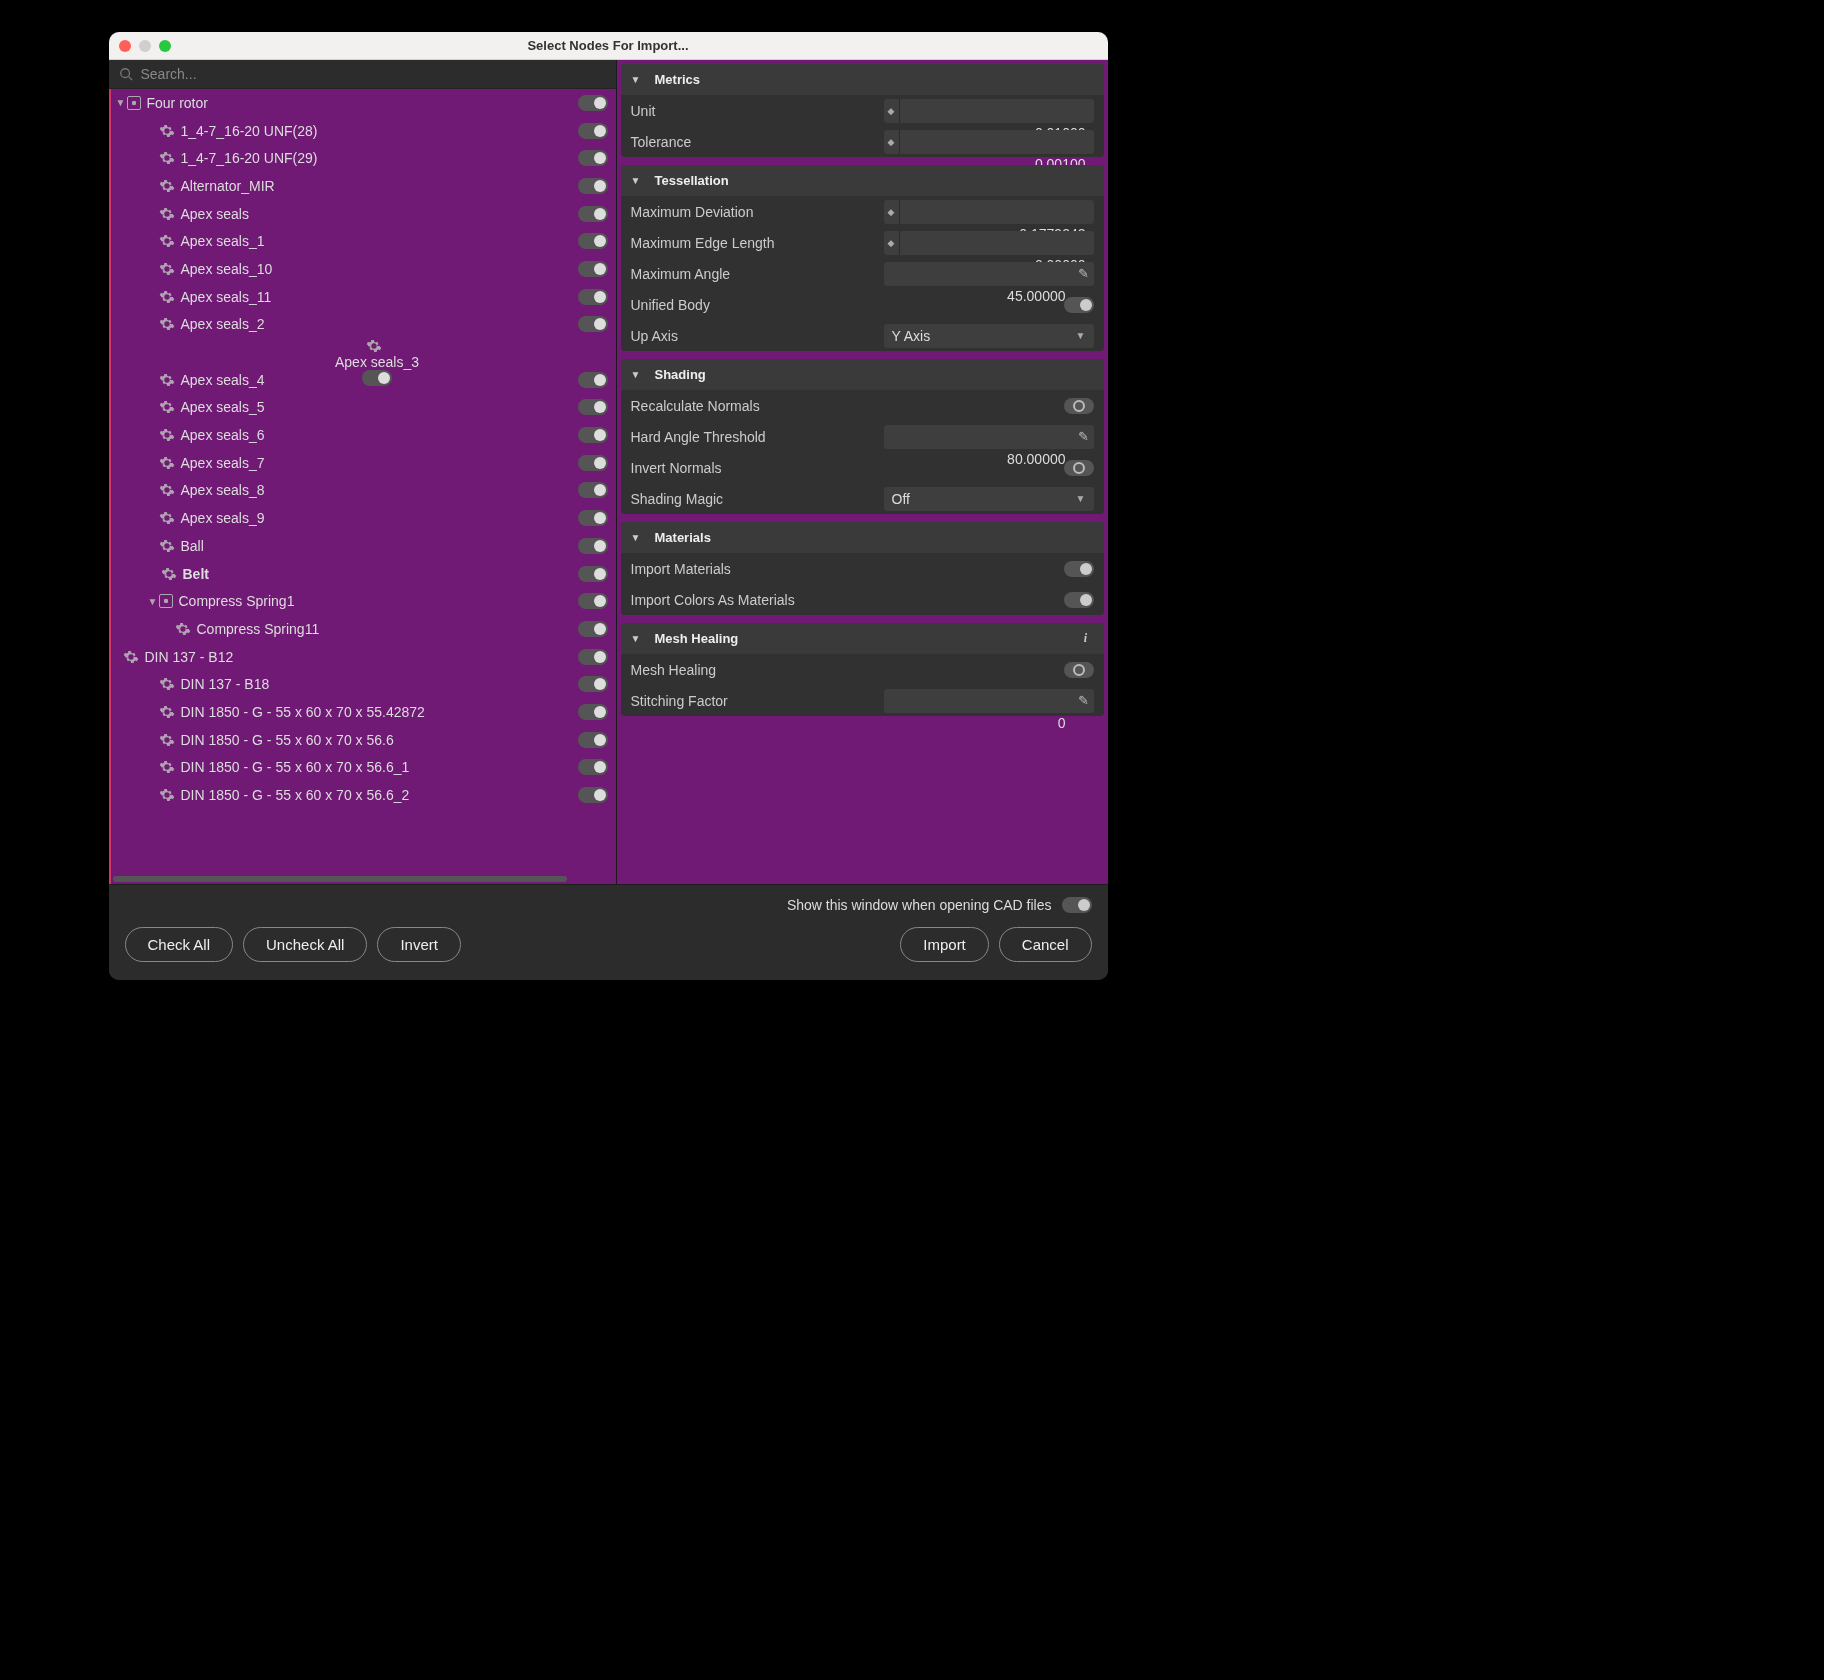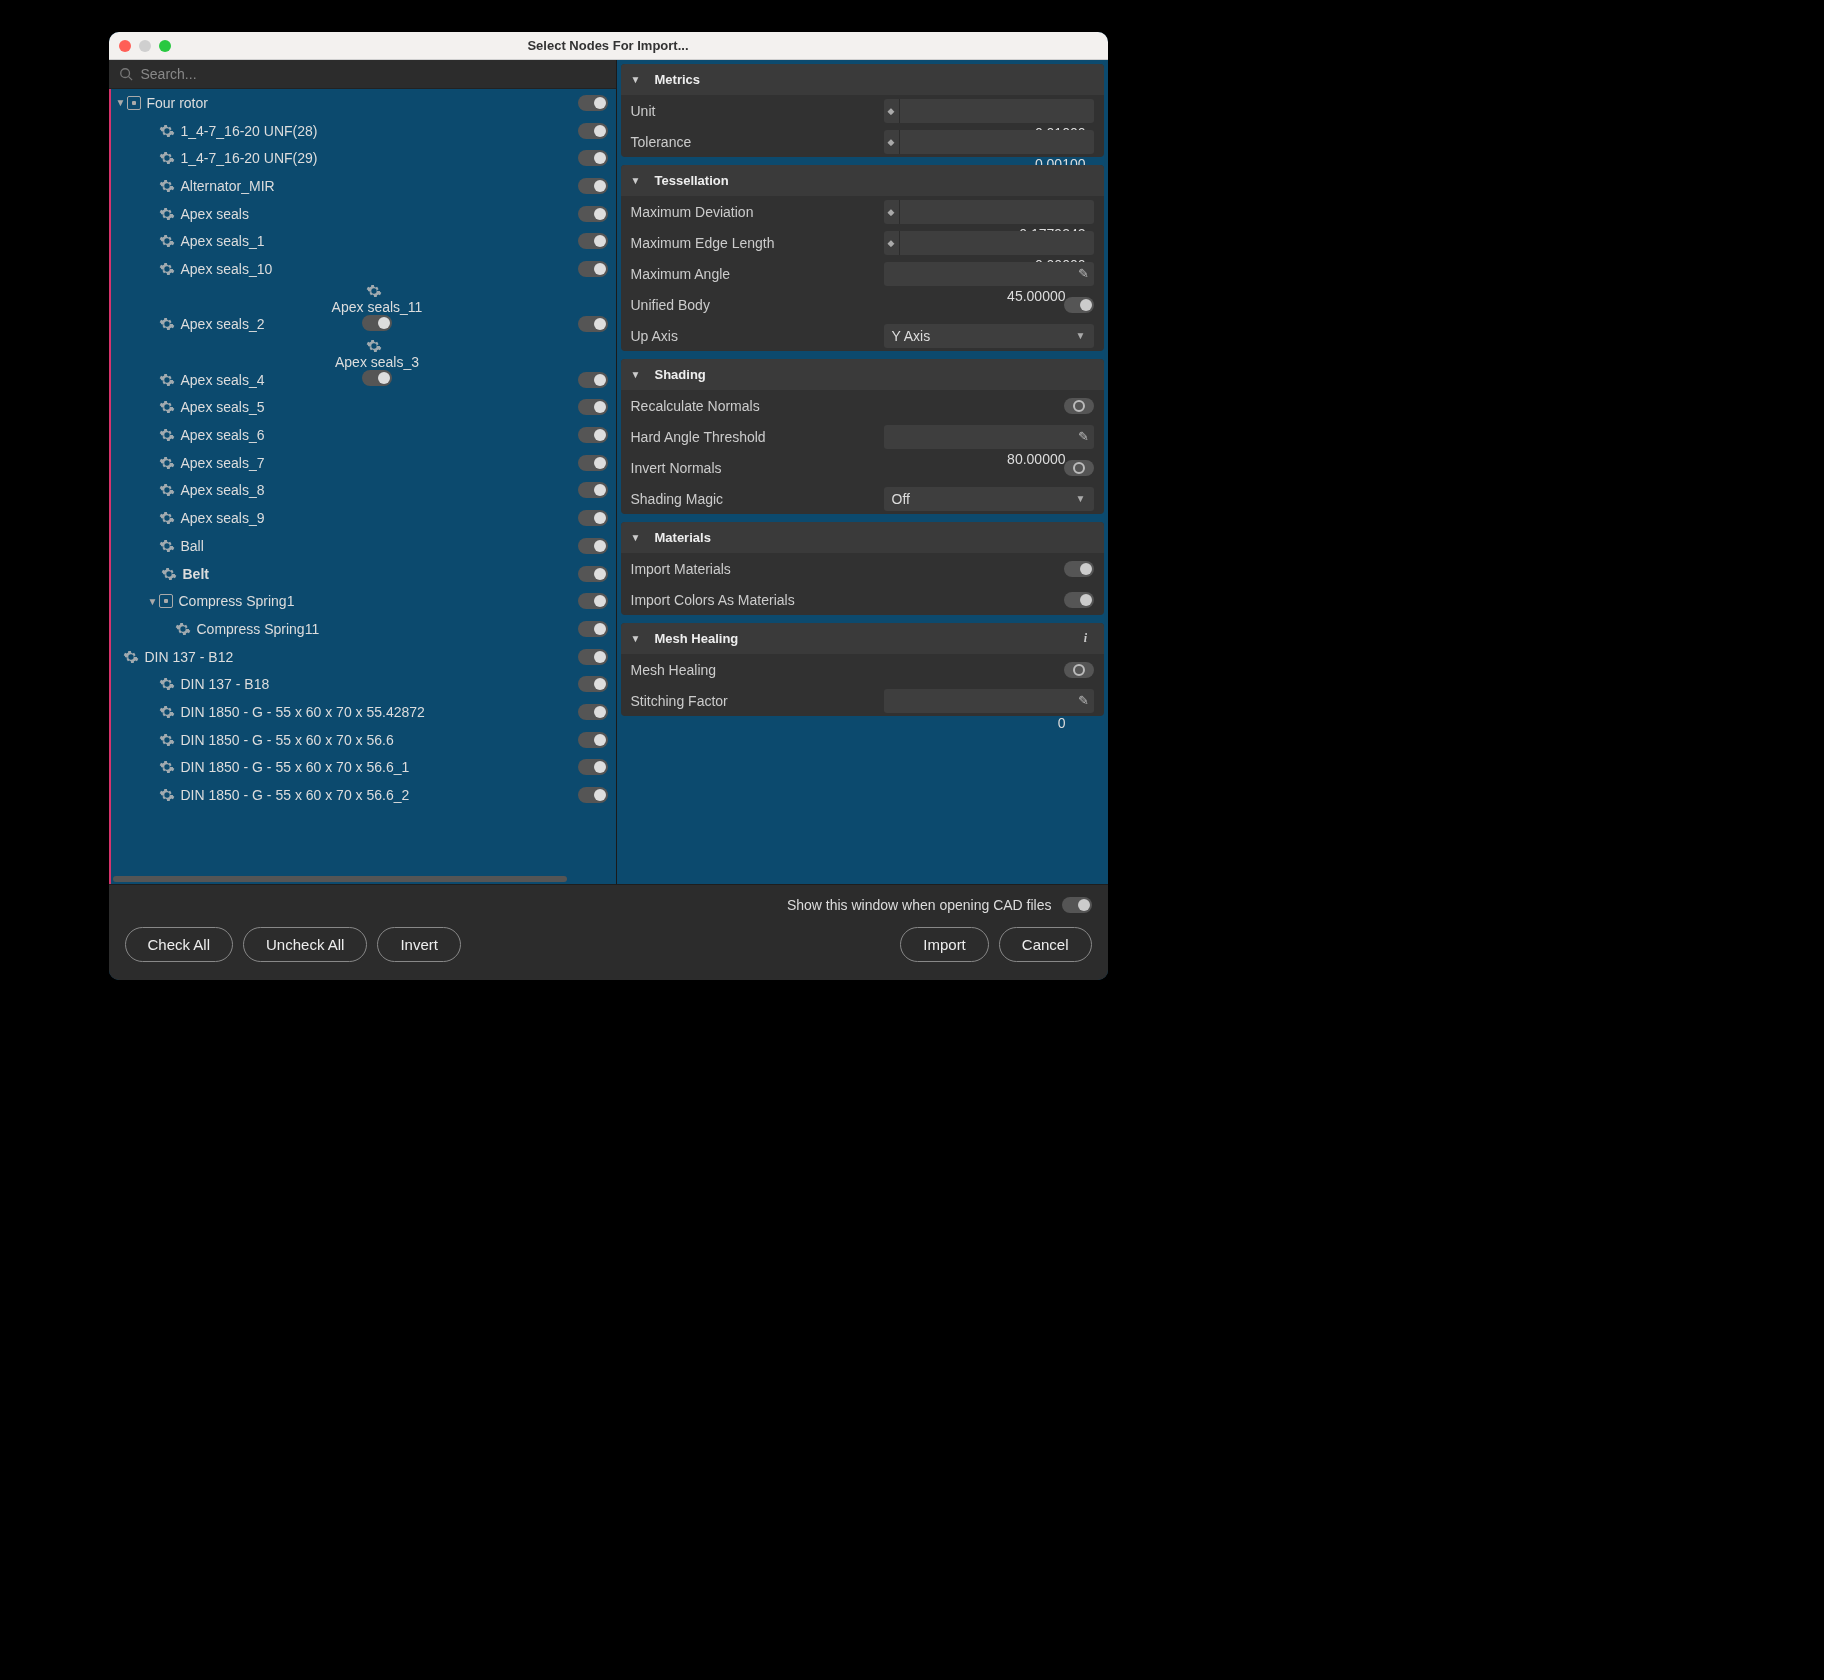--- a/index.html
+++ b/index.html
@@ -10,21 +10,21 @@
     color: #d0d0d0;
     width: 1216px;
     height: 1120px;
     display: flex;
     align-items: flex-start;
     justify-content: center;
     padding-top: 32px;
   }
   .window {
     width: 999px;
-    background: #0c4a6e;
+    background: #701a75;
     border-radius: 10px;
     overflow: hidden;
     box-shadow: 0 20px 60px rgba(0,0,0,0.6);
   }
   .titlebar {
     height: 28px;
     background: #f3f1ef;
     display: flex;
     align-items: center;
     position: relative;
@@ -419,21 +419,21 @@
               <span class="disclosure"></span>
               <svg class="gear-icon" viewBox="0 0 24 24">
                 <path fill="#bbb" d="M12 8a4 4 0 100 8 4 4 0 000-8zm9 4a7 7 0 01-.1 1.2l2.1 1.6-2 3.4-2.5-1a7 7 0 01-2 1.2l-.4 2.6h-4l-.4-2.6a7 7 0 01-2-1.2l-2.5 1-2-3.4 2.1-1.6A7 7 0 013 12a7 7 0 01.1-1.2L1 9.2l2-3.4 2.5 1a7 7 0 012-1.2L7.9 3h4l.4 2.6a7 7 0 012 1.2l2.5-1 2 3.4-2.1 1.6c.1.4.1.8.1 1.2z"></path>
               </svg>
               <span class="node-label">Apex seals_10</span>
               <span class="row-spacer"></span>
               <span class="toggle on">
                 <span class="knob"></span>
               </span>
             </div>
-            <div class="tree-row" style="padding-left: 36px; flex-direction: column;">
+            <div class="tree-row" style="padding-left: 36px;">
               <span class="disclosure"></span>
               <svg class="gear-icon" viewBox="0 0 24 24">
                 <path fill="#bbb" d="M12 8a4 4 0 100 8 4 4 0 000-8zm9 4a7 7 0 01-.1 1.2l2.1 1.6-2 3.4-2.5-1a7 7 0 01-2 1.2l-.4 2.6h-4l-.4-2.6a7 7 0 01-2-1.2l-2.5 1-2-3.4 2.1-1.6A7 7 0 013 12a7 7 0 01.1-1.2L1 9.2l2-3.4 2.5 1a7 7 0 012-1.2L7.9 3h4l.4 2.6a7 7 0 012 1.2l2.5-1 2 3.4-2.1 1.6c.1.4.1.8.1 1.2z"></path>
               </svg>
               <span class="node-label">Apex seals_11</span>
               <span class="row-spacer"></span>
               <span class="toggle on">
                 <span class="knob"></span>
               </span>
             </div>

